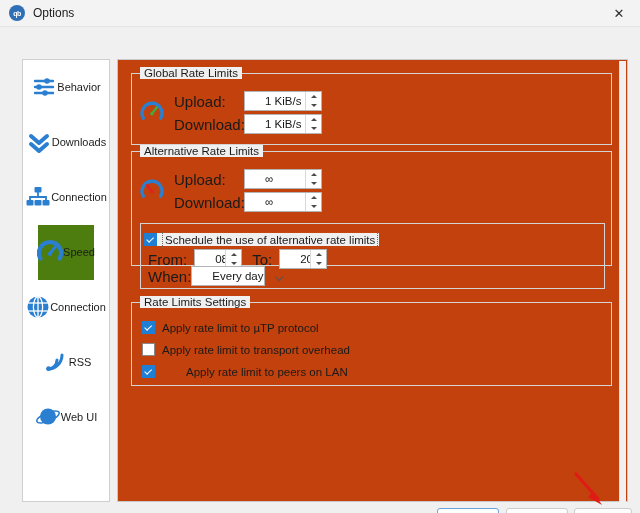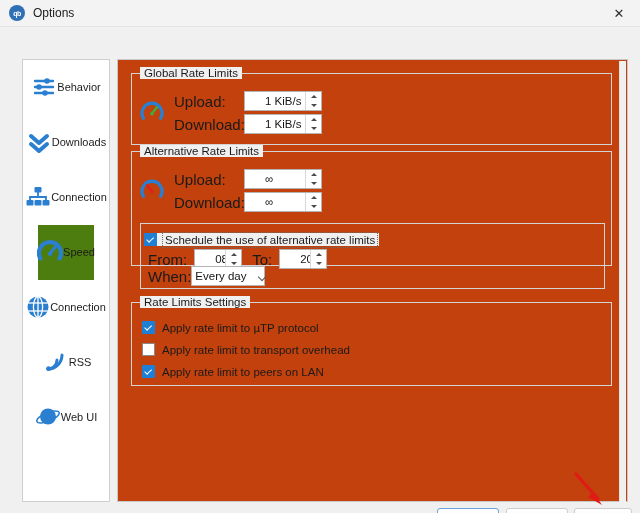--- a/index.html
+++ b/index.html
@@ -253,21 +253,21 @@
 
   
   .combobox {
     display: flex;
     align-items: center;
     justify-content: space-between;
     background: #ffffff;
     border: 1px solid #b4b4b4;
     box-sizing: border-box;
     height: 20px;
-    padding: 0 6px 0 3px;
+    padding: 0 6px 0 20px;
   }
   .combo-value {
     font-size: 11.5px;
     color: #151515;
     white-space: nowrap;
   }
   .combo-arrow {
     margin-left: 12px;
     width: 7px;
     height: 7px;
@@ -546,21 +546,21 @@
       <div class="cbrow" style="left:10px; top:18px;">
         <span class="checkbox checked"></span>
         <span class="cblabel">Apply rate limit to µTP protocol</span>
       </div>
 
       <div class="cbrow" style="left:10px; top:40px;">
         <span class="checkbox"></span>
         <span class="cblabel">Apply rate limit to transport overhead</span>
       </div>
 
-      <div class="cbrow" style="left:10px; top:62px;">
+      <div class="cbrow" style="left:10px; top:62px;gap:24px;">
         <span class="checkbox checked"></span>
         <span class="cblabel">Apply rate limit to peers on LAN</span>
       </div>
     </div>
 
   </div>
 
   <div class="buttonbar">
     <div class="btn default" style="left:437px; top:0; width:62px;">OK</div>
     <div class="btn" style="left:506px; top:0; width:62px;">Cancel</div>

